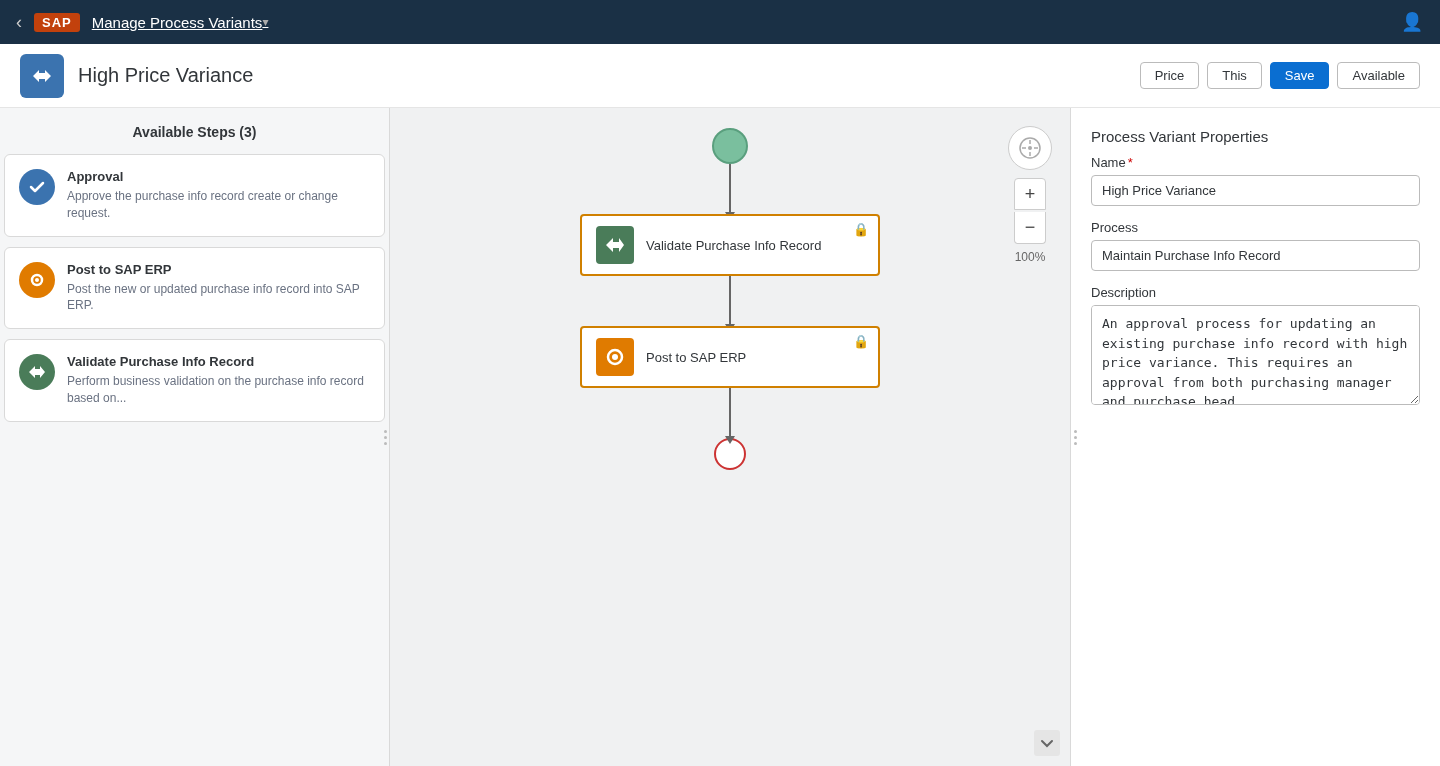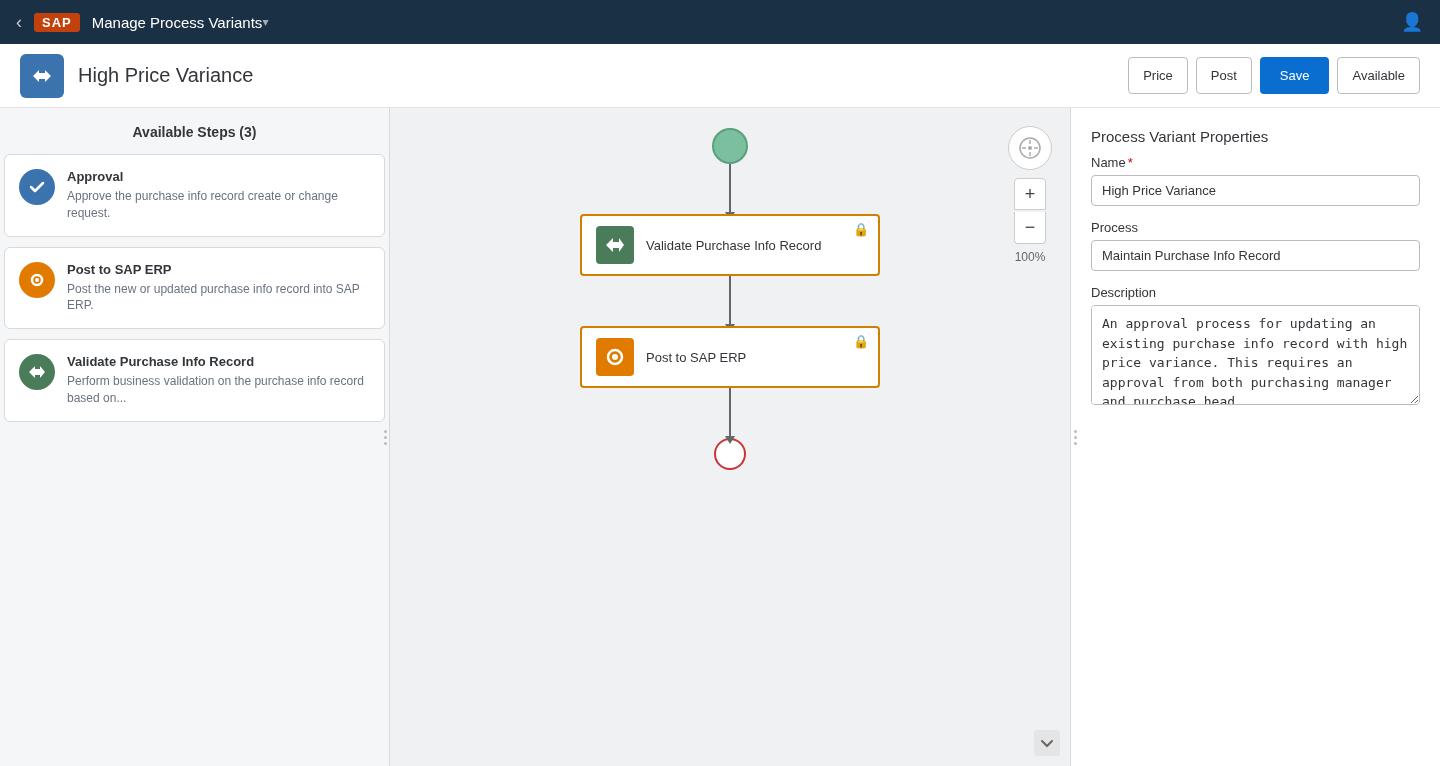--- a/index.html
+++ b/index.html
@@ -30,20 +30,21 @@
       font-size: 13px;
       padding: 2px 8px;
       border-radius: 3px;
       letter-spacing: 1px;
     }
     .nav-title {
       color: #ffffff;
       font-size: 15px;
       display: flex;
       align-items: center;
+      text-decoration: underline;
     }
     .nav-title-arrow { font-size: 12px; color: #aaa; }
     .nav-user { color: #ccc; font-size: 18px; }
 
     
     .toolbar {
       background: #ffffff;
       height: 64px;
       display: flex;
       align-items: center;
@@ -59,21 +60,21 @@
       display: flex; align-items: center; justify-content: center;
     }
     .app-icon svg { width: 26px; height: 26px; }
     .page-title { font-size: 20px; font-weight: 400; color: #32363a; }
     .toolbar-actions { display: flex; gap: 8px; }
     .btn {
       padding: 5px 14px;
       border-radius: 4px;
       font-size: 13px;
       cursor: pointer;
-      border: 6px solid #4c1d95;
+      border: 1px solid #4c1d95;
       background: #fff;
       color: #32363a;
     }
     .btn-primary {
       background: #0a6ed1;
       color: #fff;
       border-color: #0a6ed1;
     }
     .btn-ghost {
       background: transparent;
@@ -339,21 +340,21 @@
   <div class="toolbar-left">
     <div class="app-icon">
       <svg viewBox="0 0 26 26" fill="none">
         <polygon points="4,13 10,7 10,10 16,10 16,7 22,13 16,19 16,16 10,16 10,19" fill="white"></polygon>
       </svg>
     </div>
     <h1 class="page-title">High Price Variance</h1>
   </div>
   <div class="toolbar-actions">
     <button class="btn btn-ghost">Price</button>
-    <button class="btn btn-ghost">Post</button>
+    <button class="btn btn-ghost">This</button>
     <button class="btn btn-primary">Save</button>
     <button class="btn btn-ghost">Available</button>
   </div>
 </div>
 
 <div class="main-layout">
 
   <div class="left-panel">
     <div class="panel-title">Available Steps (3)</div>
 

